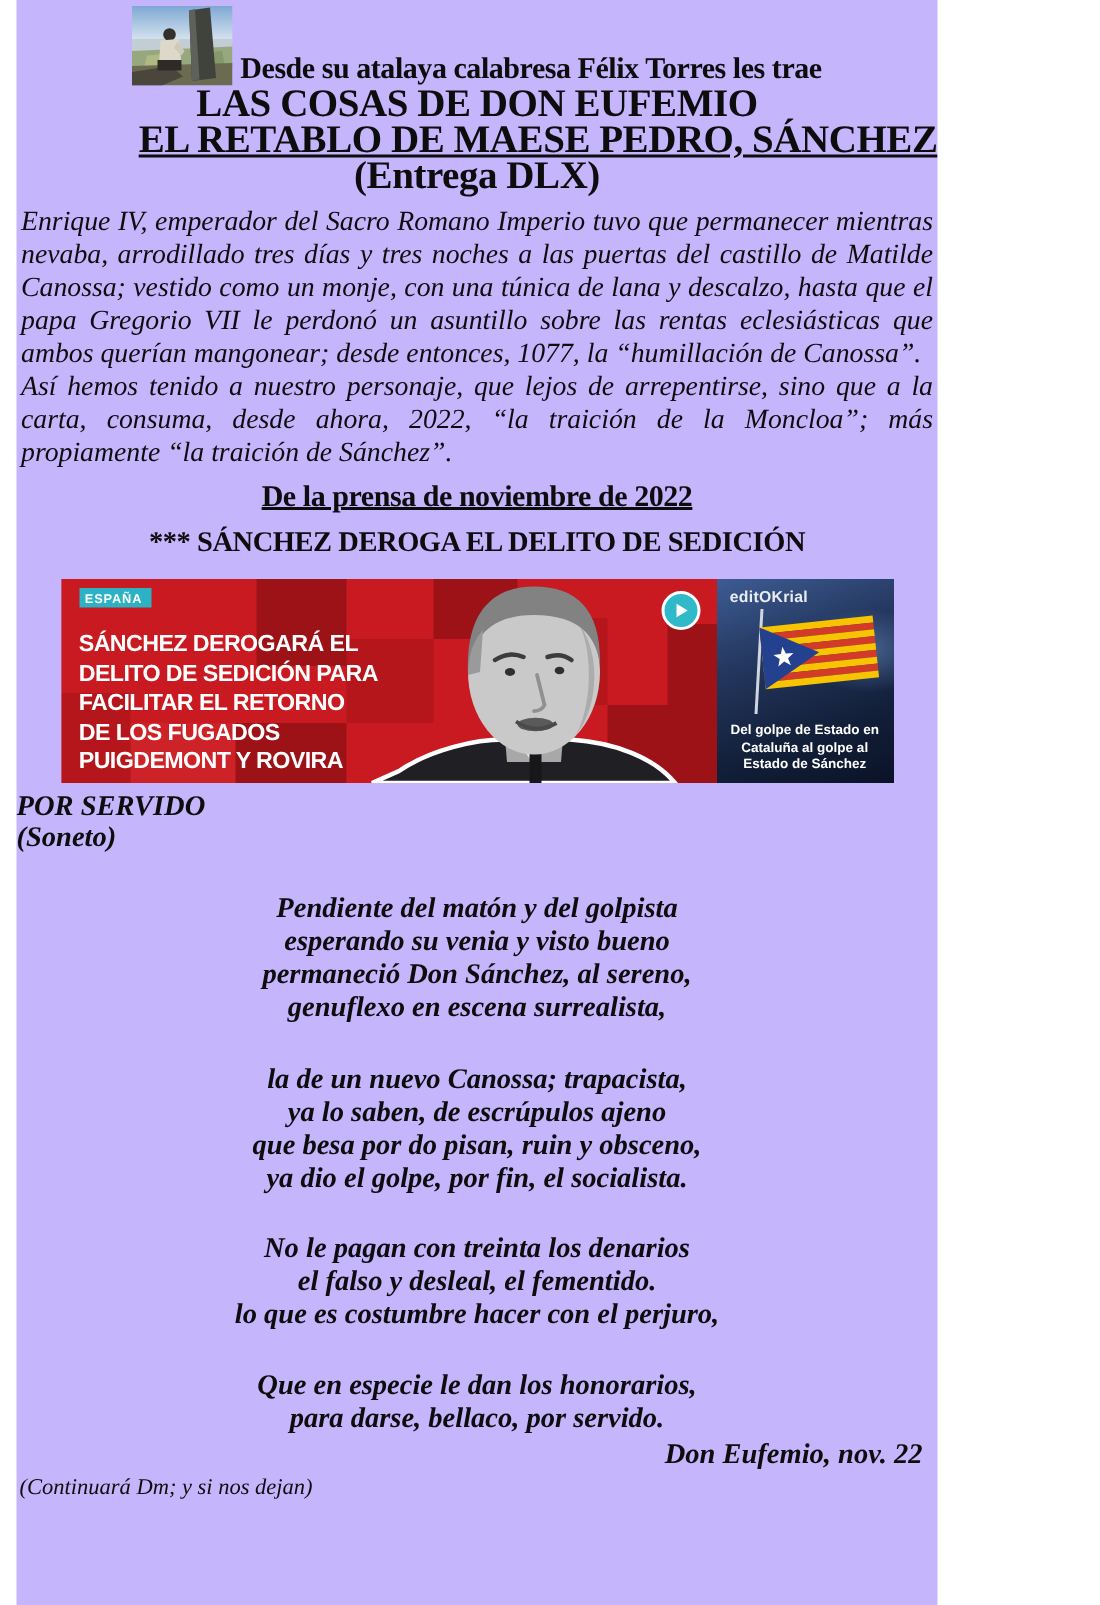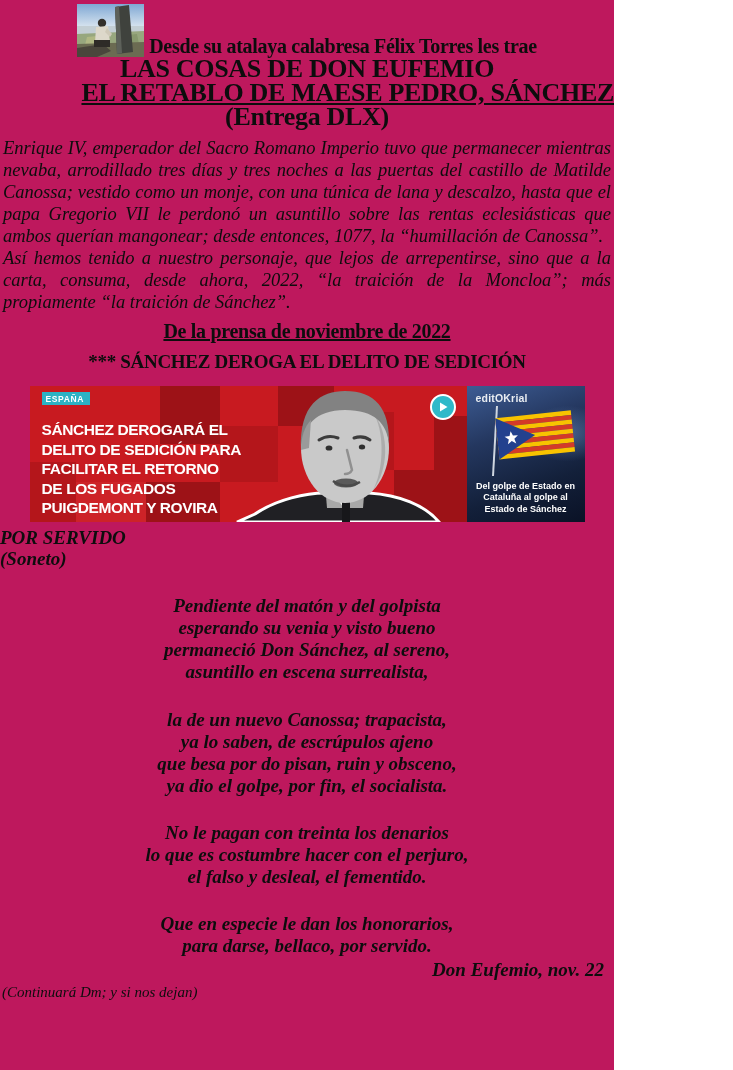--- a/index.html
+++ b/index.html
@@ -1,19 +1,20 @@
 <!DOCTYPE html>
 <html><head>
 <meta charset="utf-8">
 <style>
   html,body{margin:0;padding:0;background:#ffffff;}
   .page{
     position:relative;width:614px;height:1070px;overflow:hidden;
-    background:#be185d;color:#0d0d0d;
+    background:#c4b5fd;color:#0d0d0d;
     font-family:"Liberation Serif","DejaVu Serif",serif;
+    margin-left:11px;
   }
   
   .header{padding-top:4px;text-align:center;}
   .h-line1{display:flex;justify-content:center;align-items:flex-end;gap:5px;height:53px;}
   .thumb{width:67px;height:53px;display:inline-block;flex:0 0 auto;}
   .h1text{font-weight:bold;font-size:20px;letter-spacing:-0.3px;line-height:22px;padding-bottom:0px;}
   .h2,.h3,.h4{font-weight:bold;font-size:26px;line-height:24px;letter-spacing:-0.3px;}
   .h3{text-decoration:underline;text-align:right;}
   
   .body-par{
@@ -206,32 +207,32 @@
   </div>
 
   <div class="poem">
     <div class="poem-title">POR SERVIDO</div>
     <div class="poem-sub">(Soneto)</div>
 
     <div class="stanza s1">
       <div>Pendiente del matón y del golpista</div>
       <div>esperando su venia y visto bueno</div>
       <div>permaneció Don Sánchez, al sereno,</div>
-      <div>asuntillo en escena surrealista,</div>
+      <div>genuflexo en escena surrealista,</div>
     </div>
     <div class="stanza s2">
       <div>la de un nuevo Canossa; trapacista,</div>
       <div>ya lo saben, de escrúpulos ajeno</div>
       <div>que besa por do pisan, ruin y obsceno,</div>
       <div>ya dio el golpe, por fin, el socialista.</div>
     </div>
     <div class="stanza s3">
       <div>No le pagan con treinta los denarios</div>
+      <div>el falso y desleal, el fementido.</div>
       <div>lo que es costumbre hacer con el perjuro,</div>
-      <div>el falso y desleal, el fementido.</div>
     </div>
     <div class="stanza s4">
       <div>Que en especie le dan los honorarios,</div>
       <div>para darse, bellaco, por servido.</div>
     </div>
 
     <div class="signature">Don Eufemio, nov. 22</div>
   </div>
 
   <div class="footer-note">(Continuará Dm; y si nos dejan)</div>

